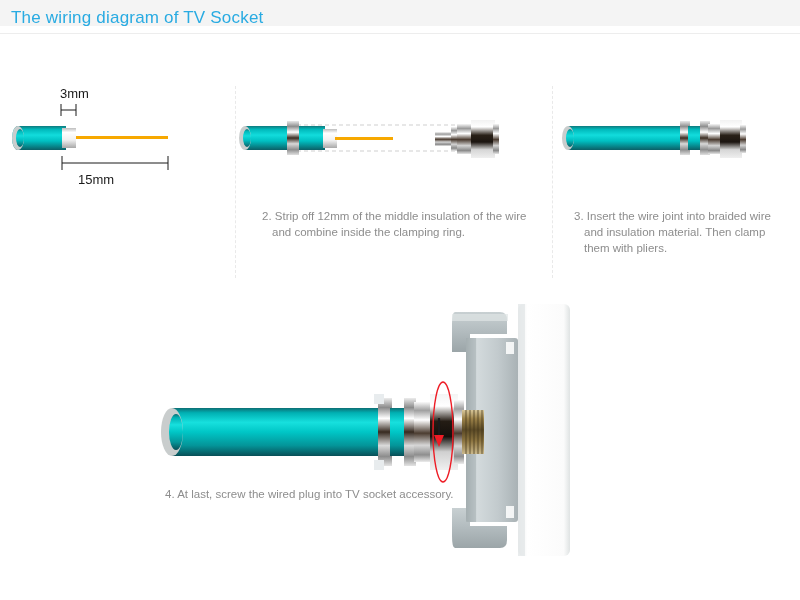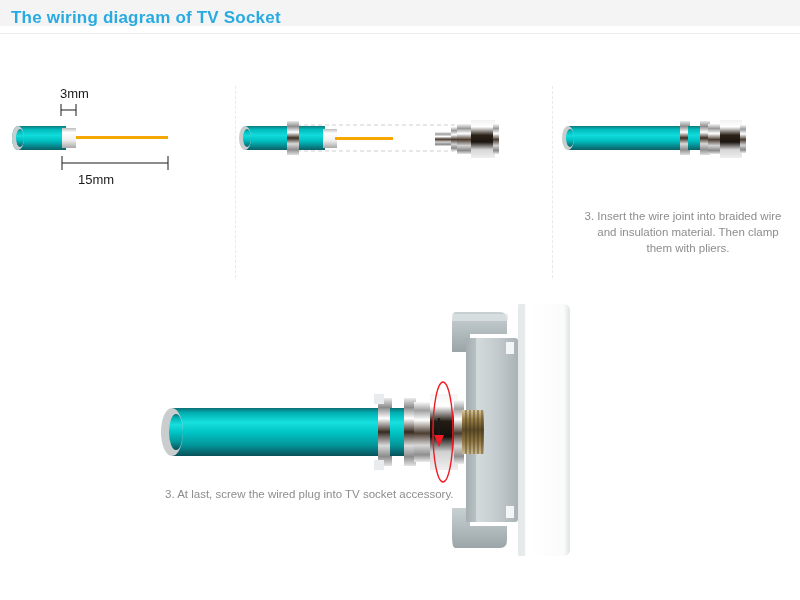--- a/index.html
+++ b/index.html
@@ -9,21 +9,21 @@
     font-family:"Liberation Sans", sans-serif;
     position:relative;
     overflow:hidden;
   }
   .header-strip{
     position:absolute; left:0; top:0; width:800px; height:26px;
     background:#f4f4f4;
   }
   .page-title{
     position:absolute; left:11px; top:8px;
-    font-size:17px; font-weight:700; letter-spacing:.2px;
+    font-size:17px; font-weight:400; letter-spacing:.2px;
     color:#29abe2; white-space:nowrap;
   }
   .title-rule{
     position:absolute; left:0; top:33px; width:800px; height:1px;
     background:#ededed;
   }
 
   
   .steps{
     position:absolute; left:0; top:60px; width:800px; height:200px;margin-top:20px;
@@ -42,21 +42,21 @@
 
   .art{ position:absolute; left:0; top:0; width:100%; height:120px; }
 
   .caption{
     position:absolute; top:128px;
     font-size:11.5px; line-height:16px; color:#8d8d8d;
     text-indent:-10px; padding-left:10px;
   }
   .p1 .caption{ left:40px; width:180px; }
   .p2 .caption{ left:27px; width:270px; }
-  .p3 .caption{ left:22px; width:218px;text-align:center; }
+  .p3 .caption{ left:22px; width:218px; }
 
   
   .bottom{
     position:absolute; left:0; top:290px; width:800px; height:290px;
   }
   .bottom-caption{
     position:absolute; left:165px; top:196px; width:400px;
     font-size:11.5px; line-height:16px; color:#8d8d8d;
   }
   svg{ display:block; overflow:visible; }
@@ -182,20 +182,21 @@
 
         <g>
           <rect x="200" y="52" width="18" height="14" fill="url(#conn2)"></rect>
           <rect x="216" y="47" width="8" height="24" fill="url(#conn2)"></rect>
           <rect x="222" y="44" width="16" height="30" fill="url(#conn2)"></rect>
           <rect x="236" y="40" width="24" height="38" fill="url(#nut2)"></rect>
           <rect x="258" y="44" width="6" height="30" fill="url(#conn2)"></rect>
         </g>
       </svg>
     </div>
+    <div class="caption">2. Strip off 12mm of the middle insulation of the wire and combine inside the clamping ring.</div>
   </div>
 
   <div class="panel p3">
     <div class="art">
       <svg width="248" height="120" viewBox="0 0 248 120">
         <defs>
           <linearGradient id="teal3" x1="0" y1="0" x2="0" y2="1">
             <stop offset="0%" stop-color="#0e7a7e"></stop>
             <stop offset="14%" stop-color="#00b9bb"></stop>
             <stop offset="38%" stop-color="#12dcdc"></stop>
@@ -357,14 +358,14 @@
       </g>
     </g>
 
     <g>
       <ellipse cx="443" cy="142" rx="10" ry="50" fill="none" stroke="#ee1c25" stroke-width="1.4"></ellipse>
       <path d="M439,128 L439,148" stroke="#1a1a1a" stroke-width="2.2" fill="none"></path>
       <path d="M434,145 L444,145 L439,157 Z" fill="#ee1c25"></path>
     </g>
   </svg>
 
-  <div class="bottom-caption">3. At last, screw the wired plug into TV socket accessory.</div>
+  <div class="bottom-caption">4. At last, screw the wired plug into TV socket accessory.</div>
 </div>
 
 </body></html>

